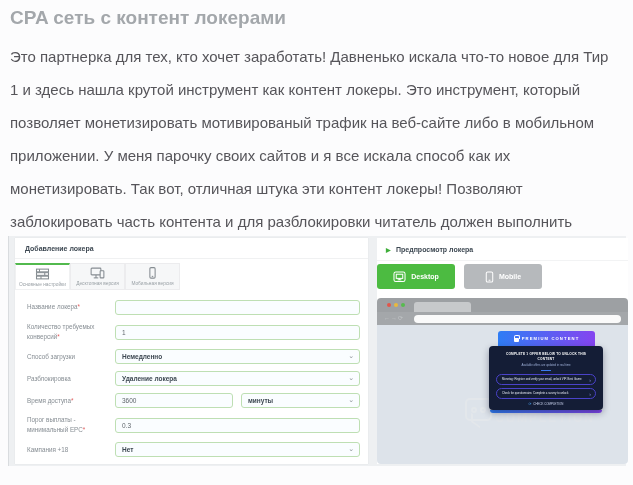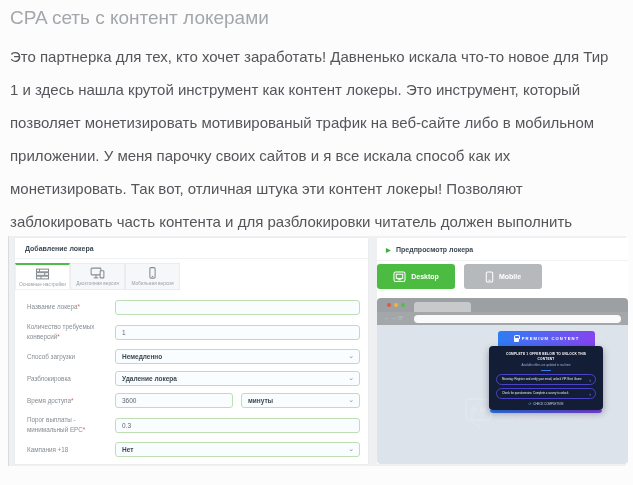--- a/index.html
+++ b/index.html
@@ -1,19 +1,19 @@
 <!DOCTYPE html>
 <html><head>
 <meta charset="utf-8">
 <style>
   * { margin:0; padding:0; box-sizing:border-box; }
   html,body { width:633px; height:485px; }
   body { position:relative; background:#fcfcfd; font-family:"Liberation Sans", sans-serif; overflow:hidden; }
 
-  .article-title { position:absolute; left:10px; top:7px; font-size:19px; font-weight:400; color:#a3a7ab; }
+  .article-title { position:absolute; left:10px; top:7px; font-size:19px; font-weight:700; color:#a3a7ab; }
   .article-body { position:absolute; left:10px; top:40px; width:610px; font-size:15px; line-height:33px; color:#56555a; }
 
   .screenshot { position:absolute; left:8px; top:236px; width:618px; height:230px; background:#eef0f2; border-left:1px solid #d9dcdf; }
 
   
   .form-card { position:absolute; left:6px; top:2px; width:353px; height:226px; background:#ffffff; box-shadow:0 0 1px rgba(0,0,0,.10); }
   .form-title { padding:7px 10px 6px; font-size:7px; font-weight:bold; color:#3d4852; border-bottom:1px solid #f0f1f2; }
   .tabs { display:flex; margin-top:4px; }
   .tab { width:55px; height:27px; display:flex; flex-direction:column; align-items:center; justify-content:center; gap:2px;
          background:#f6f7f8; border:1px solid #ececee; cursor:pointer; }

